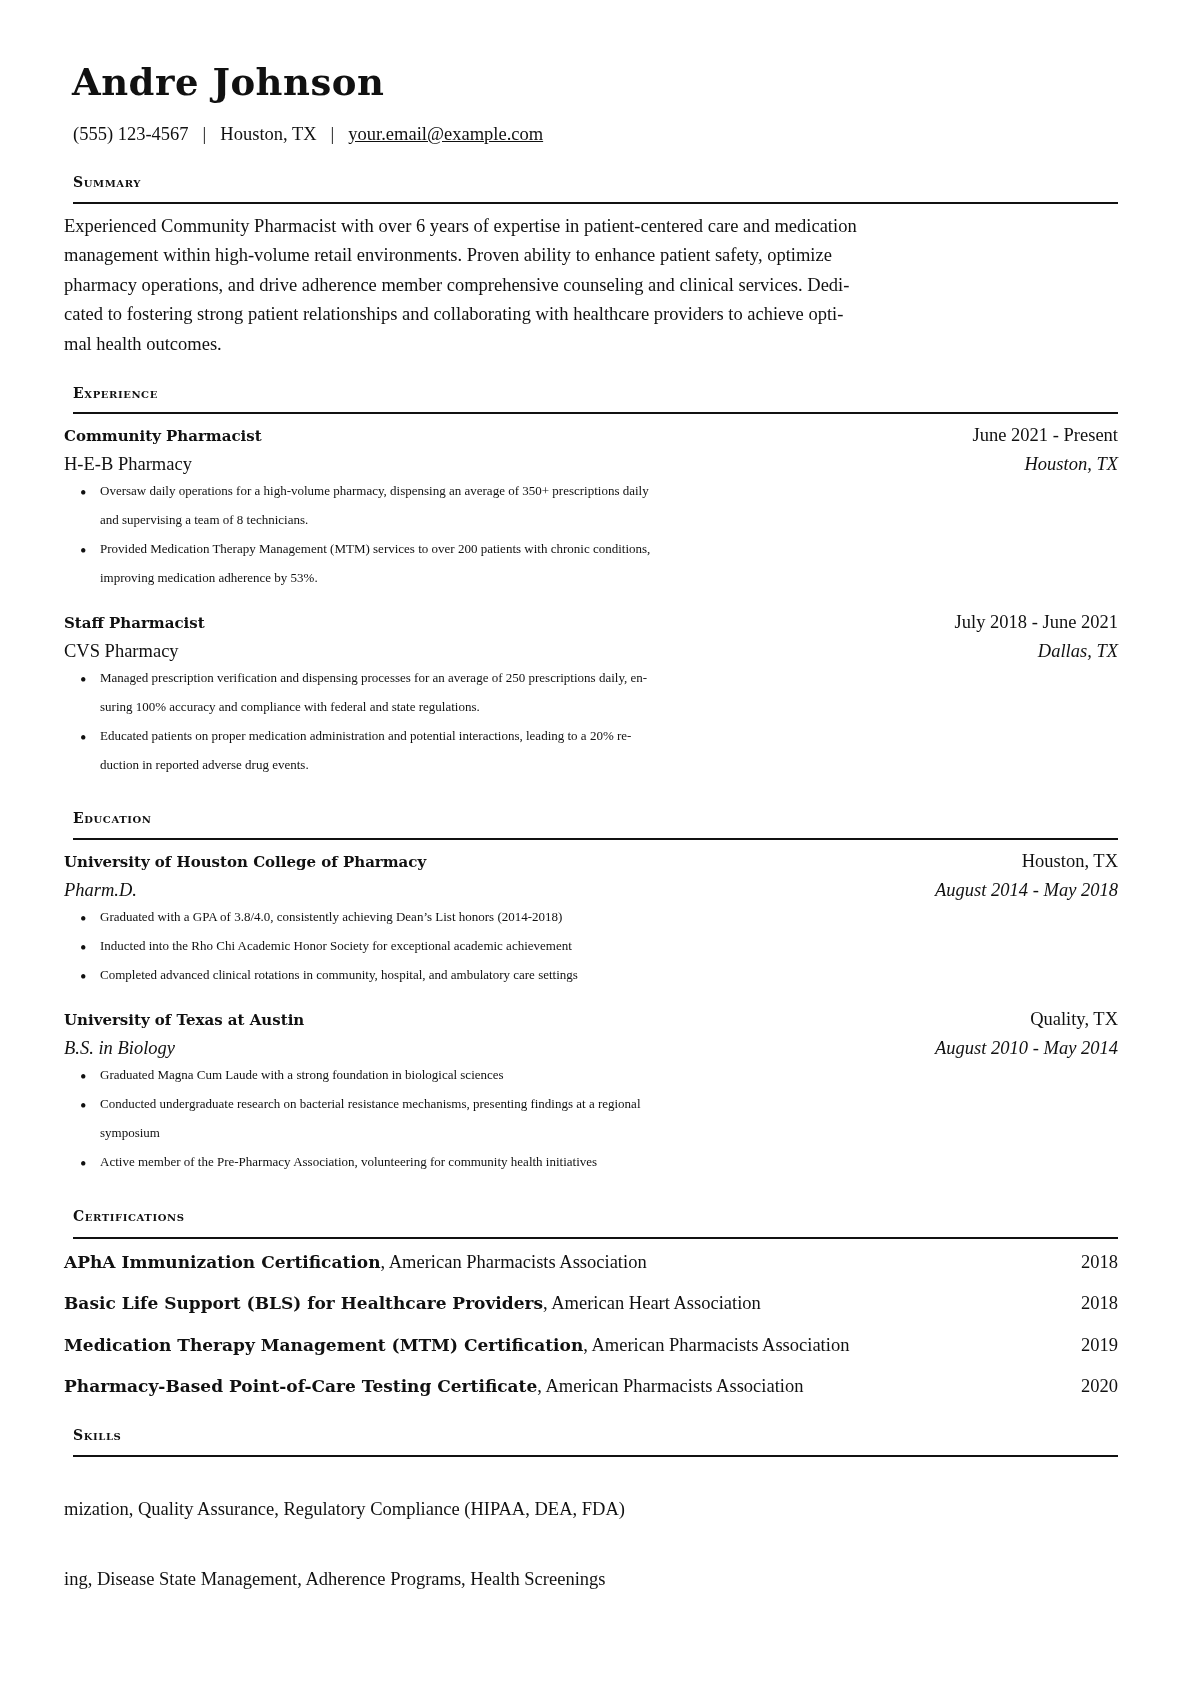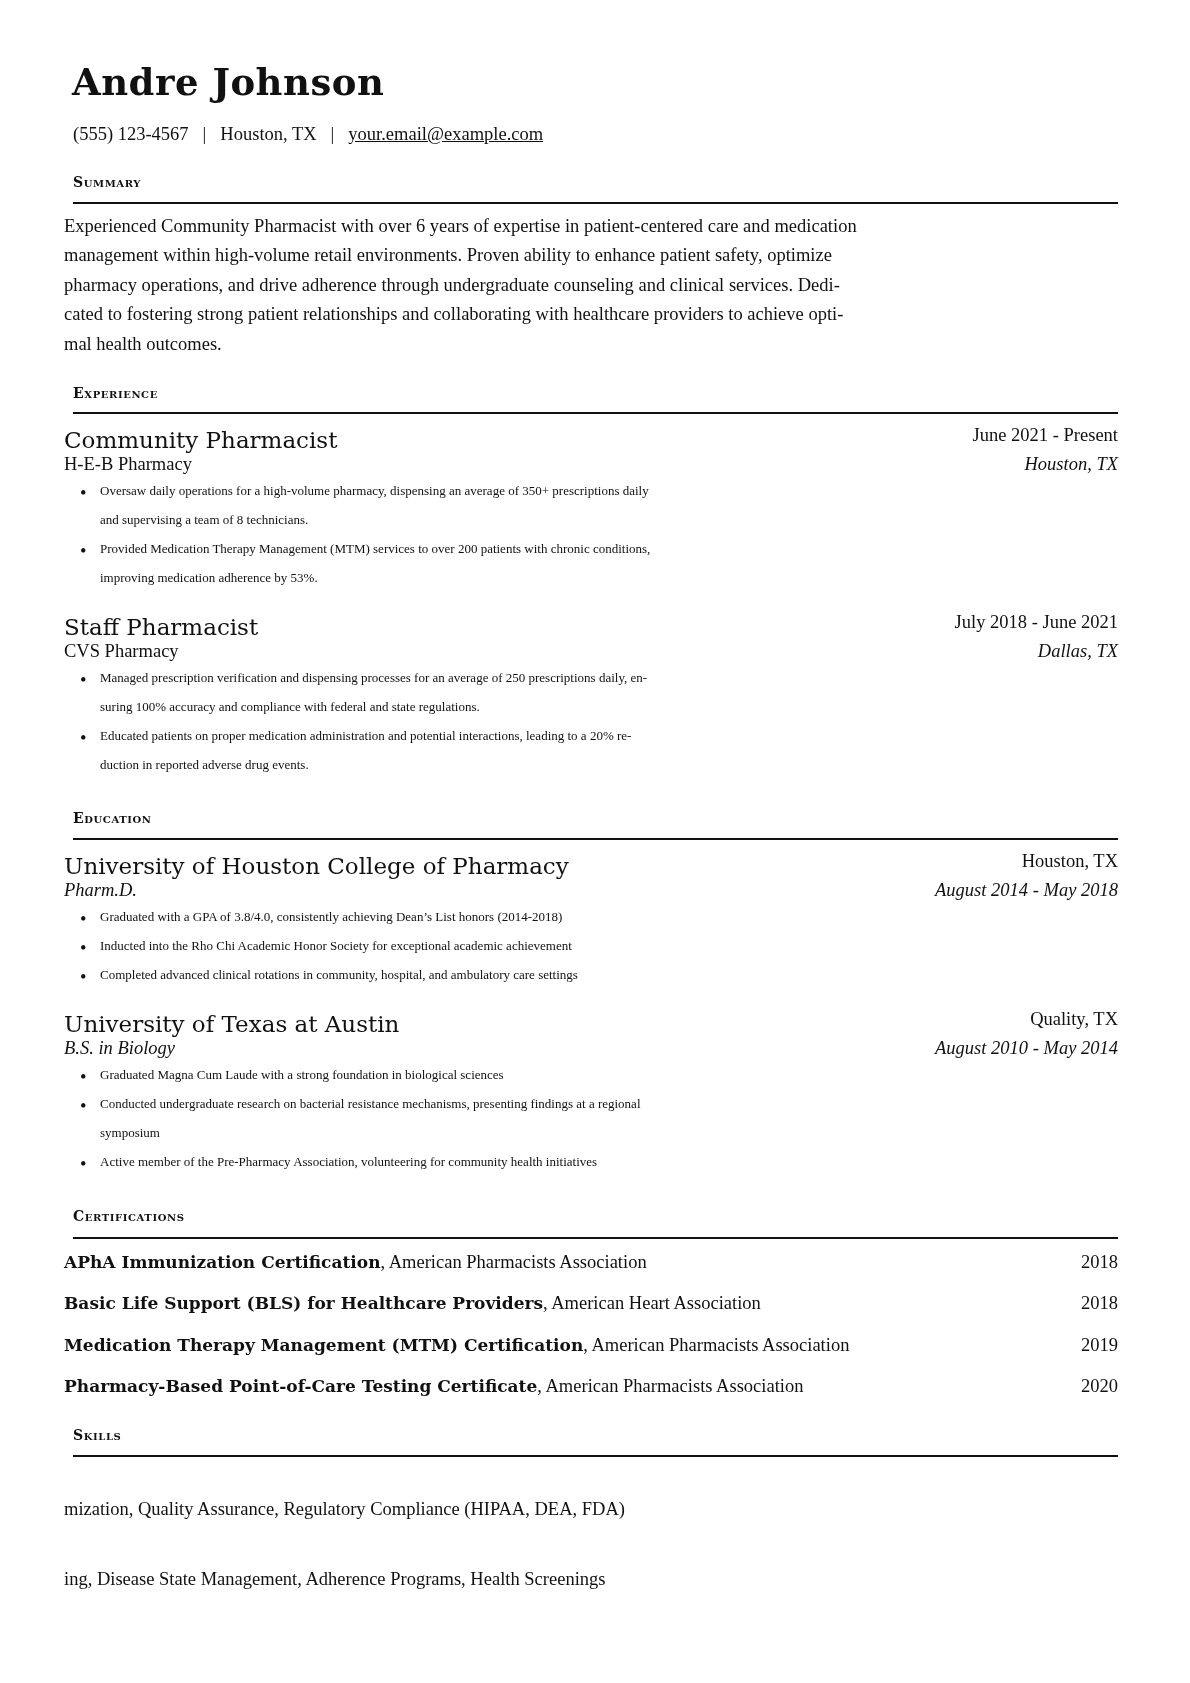--- a/index.html
+++ b/index.html
@@ -10,41 +10,41 @@
   .name { left: 72px; top: 60px; font-size: 37px; font-weight: bold; letter-spacing: 0.5px;
           font-family: "DejaVu Serif", serif; }
   .contact { left: 73px; top: 124px; font-size: 18.5px; font-family: "Liberation Serif", serif; }
   .contact .sep { margin: 0 14px; }
   .contact a { color: #111; text-decoration: underline; }
   .sec-head { left: 73px; font-size: 14px; font-weight: bold; font-variant: small-caps;
               letter-spacing: 0.6px; font-family: "DejaVu Serif", serif; }
   .rule { position: absolute; left: 73px; width: 1045px; height: 2px; background: #111; }
   .line { left: 64px; font-size: 18.5px; font-family: "Liberation Serif", serif; }
   .right { right: 72px; font-size: 18.5px; font-family: "Liberation Serif", serif; text-align: right; }
-  .bold { font-weight: normal; font-family: "DejaVu Serif", serif; font-size: 23px; }
+  .bold { font-weight: bold; font-family: "DejaVu Serif", serif; font-size: 15px; }
   .ital { font-style: italic; }
   .bullet { left: 80px; font-size: 18.5px; font-family: "Liberation Serif", serif; }
   .btext { left: 100px; font-size: 13px; font-family: "Liberation Serif", serif; }
   .certname { font-weight: bold; font-family: "DejaVu Serif", serif; font-size: 17px; }
 </style>
 </head>
 <body>
 
 <div class="page">
 
   <div class="abs name">Andre Johnson</div>
   <div class="abs contact">
     <span>(555) 123-4567</span><span class="sep">|</span><span>Houston, TX</span><span class="sep">|</span><a>your.email@example.com</a>
   </div>
 
   <div class="abs sec-head" style="top:174px">Summary</div>
   <div class="rule" style="top:202px"></div>
   <div class="abs line" style="top:216px">Experienced Community Pharmacist with over 6 years of expertise in patient-centered care and medication</div>
   <div class="abs line" style="top:245px">management within high-volume retail environments. Proven ability to enhance patient safety, optimize</div>
-  <div class="abs line" style="top:275px">pharmacy operations, and drive adherence through undergraduate counseling and clinical services. Dedi-</div>
+  <div class="abs line" style="top:275px">pharmacy operations, and drive adherence member comprehensive counseling and clinical services. Dedi-</div>
   <div class="abs line" style="top:304px">cated to fostering strong patient relationships and collaborating with healthcare providers to achieve opti-</div>
   <div class="abs line" style="top:334px">mal health outcomes.</div>
 
   <div class="abs sec-head" style="top:385px">Experience</div>
   <div class="rule" style="top:412px"></div>
 
   <div>
     <div class="abs line bold" style="top:427px">Community Pharmacist</div>
     <div class="abs right" style="top:425px">June 2021 - Present</div>
     <div class="abs line" style="top:454px">H-E-B Pharmacy</div>

